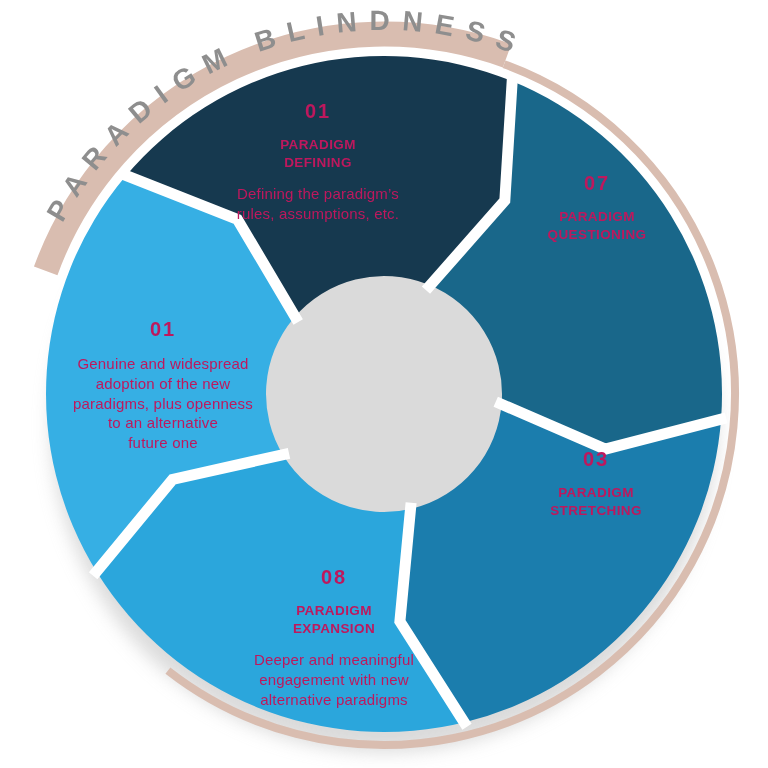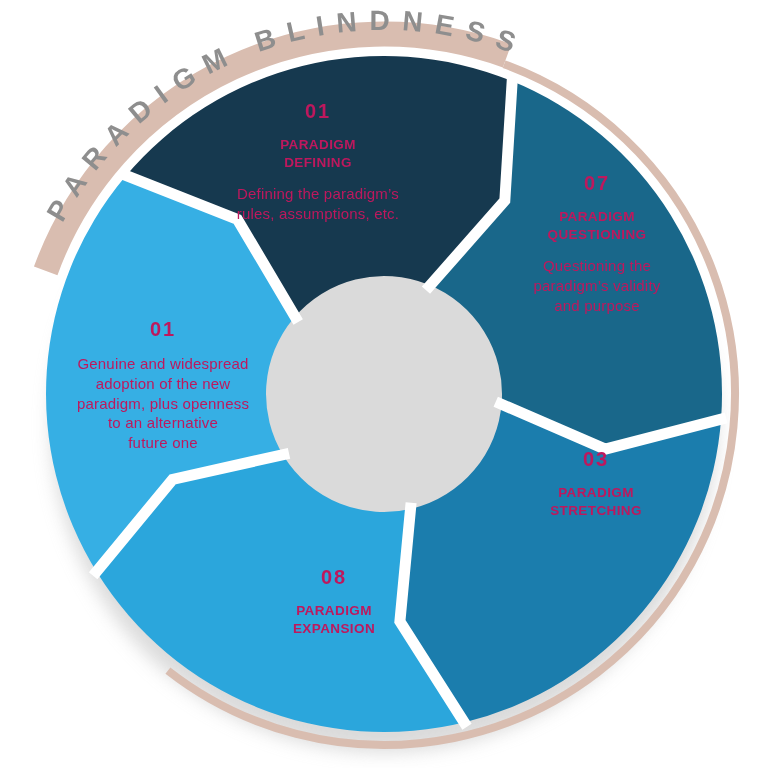--- a/index.html
+++ b/index.html
@@ -60,39 +60,39 @@
     <div class="ttl">PARADIGM
 DEFINING</div>
     <div class="dsc">Defining the paradigm’s
 rules, assumptions, etc.</div>
   </div>
 
   <div class="label seg-1">
     <div class="num">07</div>
     <div class="ttl">PARADIGM
 QUESTIONING</div>
-    <div class="dsc">Questioning the
-paradigm’s validity
-and purpose</div>
   </div>
 
   <div class="label seg-2">
     <div class="num">03</div>
     <div class="ttl">PARADIGM
 STRETCHING</div>
   </div>
 
   <div class="label seg-3">
     <div class="num">08</div>
     <div class="ttl">PARADIGM
 EXPANSION</div>
+    <div class="dsc">Deeper and meaningful
+engagement with new
+alternative paradigms</div>
   </div>
 
   <div class="label seg-4">
     <div class="num">01</div>
     <div class="dsc">Genuine and widespread
 adoption of the new
-paradigm, plus openness
+paradigms, plus openness
 to an alternative
 future one</div>
   </div>
 
 </div>
 
 </body></html>

